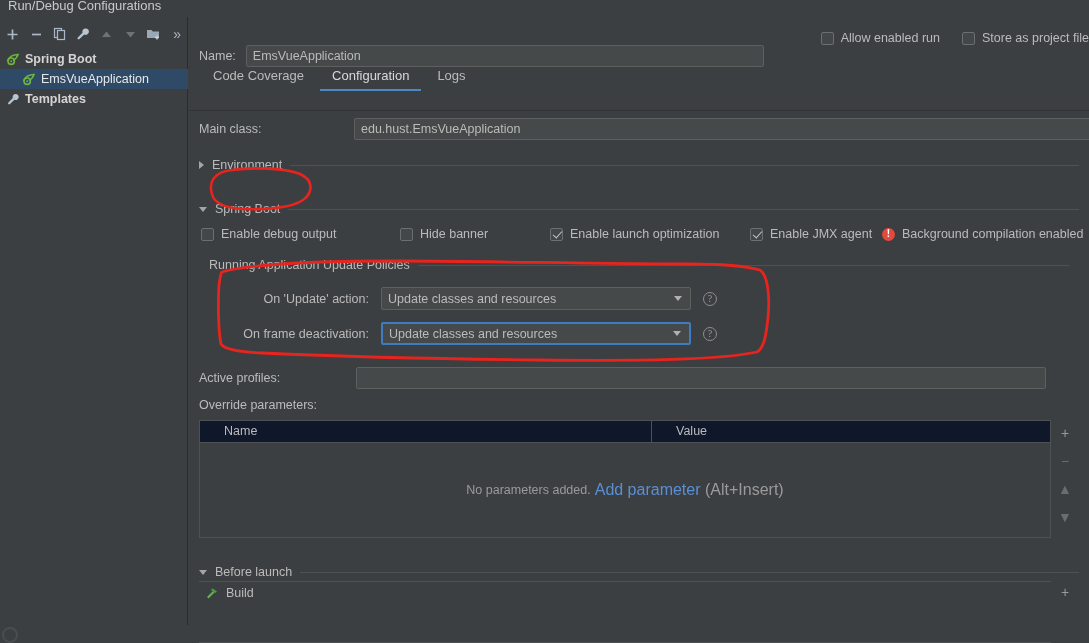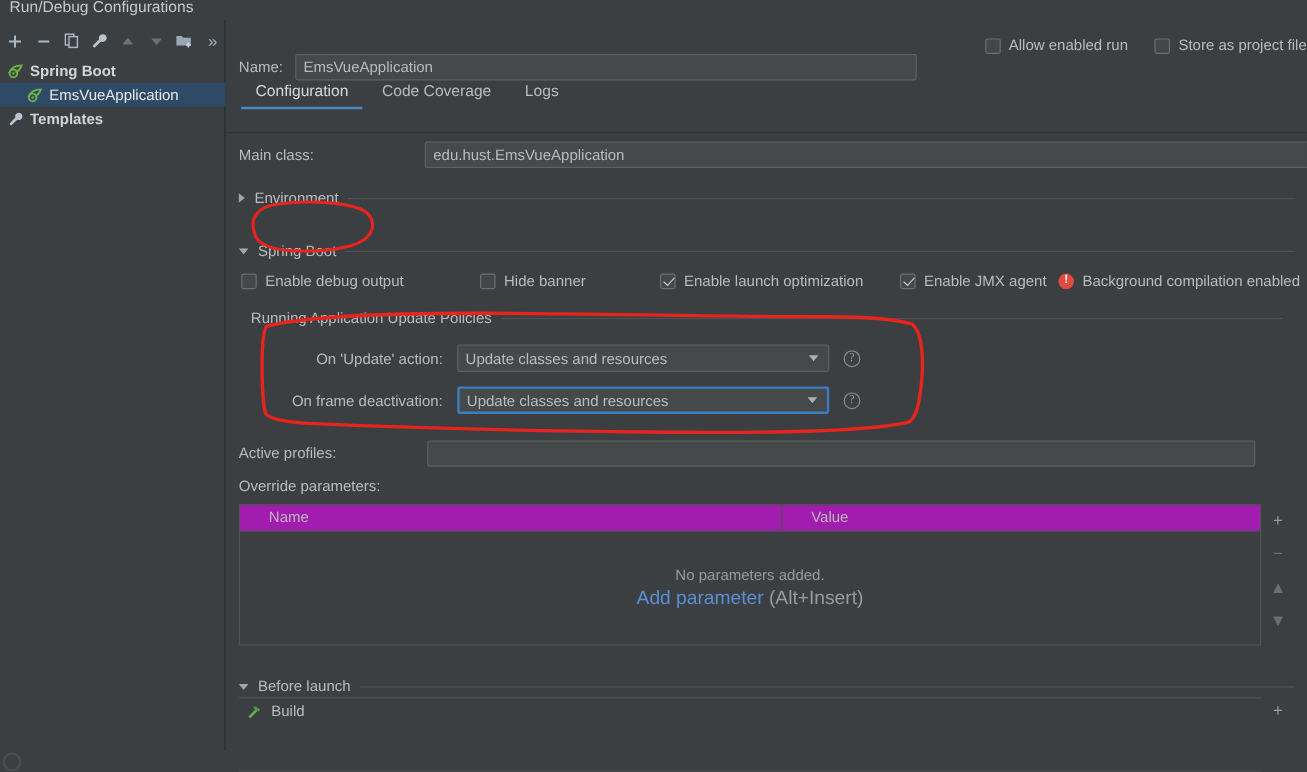--- a/index.html
+++ b/index.html
@@ -162,25 +162,25 @@
   .row-profiles .lbl-static { width: 157px; }
   #profiles-input { width: 690px; }
   .lbl-override { position: absolute; left: 10px; top: 381px; }
 
   
   .param-table {
     position: absolute; left: 10px; top: 403px;
     width: 852px; height: 118px;
     background: #3c3f41; border: 1px solid #4e5254;
   }
-  .tbl-head { display: flex; height: 22px; background: #a21caf; border-bottom: 1px solid #4e5254; }
+  .tbl-head { display: flex; height: 22px; background: #0f172a; border-bottom: 1px solid #4e5254; }
   .tbl-head .th { padding: 3px 0 0 24px; color: #bbbbbb; font-size: 12.5px; }
   .th-name { width: 452px; border-right: 1px solid #4e5254; }
   .tbl-body {
-    height: 94px; display: flex; flex-direction: column;
+    height: 94px; display: flex; flex-direction: row;
     align-items: center; justify-content: center; gap: 4px;
   }
   .empty-msg { color: #9a9a9a; }
   .add-line { font-size: 16px; }
   .add-link { color: #5a8fd6; cursor: pointer; }
   .add-hint { color: #9a9a9a; }
 
   .tbl-sidebtns {
     position: absolute; left: 862px; top: 403px;
     width: 28px; height: 118px;
@@ -293,22 +293,22 @@
           <span class="chk"></span>
           <span>Allow enabled run</span>
         </div>
         <div class="chk-wrap">
           <span class="chk"></span>
           <span>Store as project file</span>
         </div>
       </div>
 
     <div class="tabs" id="tabs">
+        <div class="tab"><span>Code Coverage</span></div>
         <div class="tab active"><span>Configuration</span></div>
-        <div class="tab"><span>Code Coverage</span></div>
         <div class="tab"><span>Logs</span></div>
       </div>
     <div class="tab-sep"></div>
 
     <div class="row-mainclass">
       <span class="lbl-static">Main class:</span>
       <input class="txt-input" id="mainclass-input" type="text" value="edu.hust.EmsVueApplication" style="">
       <div class="browse-btn">...</div>
     </div>
 

